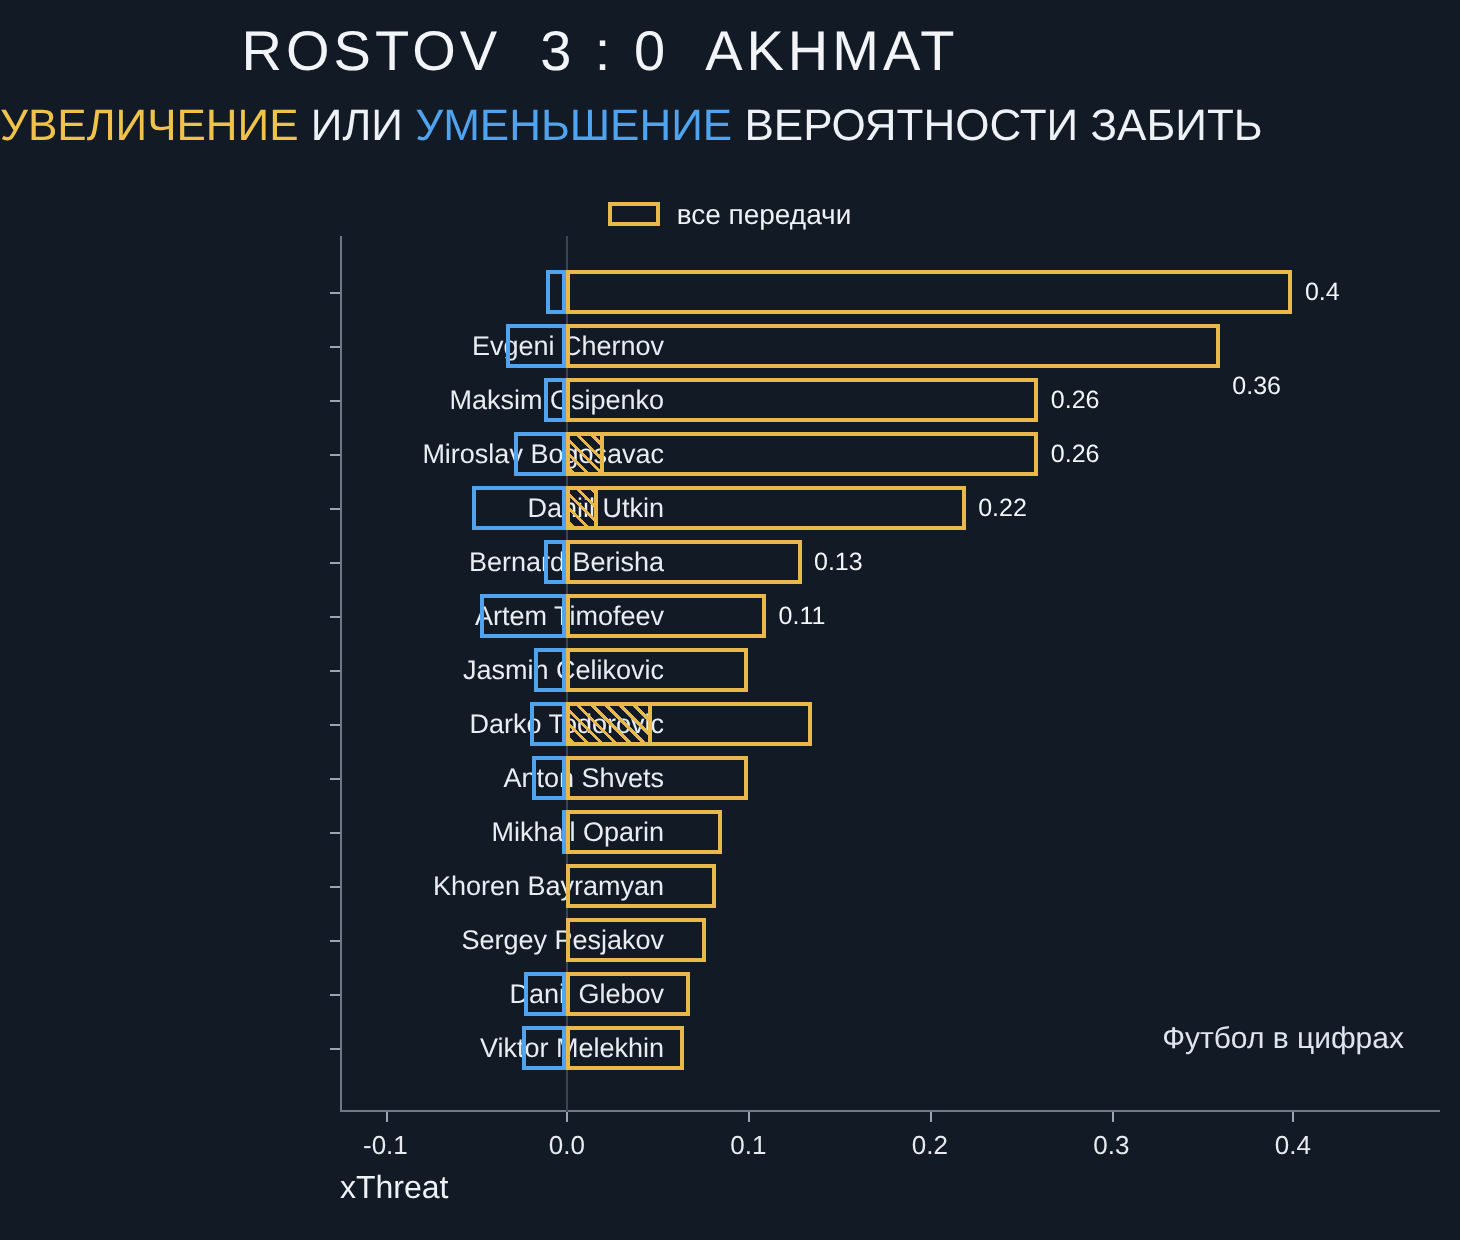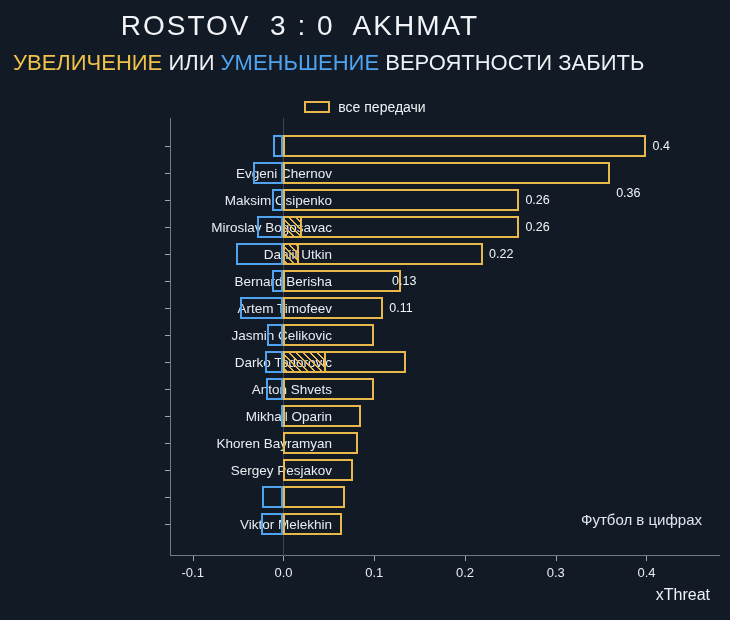--- a/index.html
+++ b/index.html
@@ -15,21 +15,21 @@
 
   
   .title-main{
     position:absolute;left:0;top:10px;width:600px;
     text-align:center;
     font-size:28px;letter-spacing:2px;
     color:#f2f4f7;font-weight:400;
     white-space:pre;
   }
   .title-sub{
-    position:absolute;left:13px;top:50px;width:607px;
+    position:absolute;left:0;top:50px;width:607px;
     text-align:center;font-size:22px;font-weight:400;
     white-space:nowrap;
   }
   .t-up{color:#f0c24a;}
   .t-mid{color:#eef1f5;}
   .t-down{color:#4fa3ef;}
   .t-tail{color:#eef1f5;}
 
   
   .legend{
@@ -93,21 +93,21 @@
     border:2px solid #e8b84b;
     background-image:repeating-linear-gradient(45deg,
       #e8b84b 0, #e8b84b 1.6px, transparent 1.6px, transparent 5px);
   }
   .bar-val{
     position:absolute;transform:translateY(-50%);
     font-size:12.5px;color:#f2f5f8;white-space:nowrap;
   }
 
   .axis-title{
-    position:absolute;left:0;width:540px;text-align:right;
+    position:absolute;left:0;width:540px;text-align:left;
     bottom:-48px;font-size:16px;color:#eef1f5;
   }
   .watermark{
     position:absolute;right:8px;bottom:28px;
     font-size:15px;color:#dfe5ec;white-space:nowrap;
   }
 </style>
 </head>
 <body>
 
@@ -155,21 +155,21 @@
       <div class="ytick" style="top: 135.8px;"></div>
       <div class="catwrap" style="top: 135.8px;">Daniil Utkin</div>
       <div class="bar bar-neg" style="left: 66.2521px; width: 47.1933px; top: 135.8px; height: 22px;"></div>
       <div class="bar bar-pos" style="left: 113.445px; width: 199.664px; top: 135.8px; height: 22px;"></div>
       <div class="bar-hatch" style="left: 113.445px; width: 15.4286px; top: 135.8px; height: 22px;"></div>
       <div class="bar-val" style="left: 319.109px; top: 135.8px;">0.22</div>
       <div class="ytick" style="top: 162.867px;"></div>
       <div class="catwrap" style="top: 162.867px;">Bernard Berisha</div>
       <div class="bar bar-neg" style="left: 101.647px; width: 11.7983px; top: 162.867px; height: 22px;"></div>
       <div class="bar bar-pos" style="left: 113.445px; width: 117.983px; top: 162.867px; height: 22px;"></div>
-      <div class="bar-val" style="left: 222px; top: 162.867px;">0.13</div>
+      <div class="bar-val" style="left: 237px; top: 162.867px;">0.13</div>
       <div class="ytick" style="top: 189.933px;"></div>
       <div class="catwrap" style="top: 189.933px;">Artem Timofeev</div>
       <div class="bar bar-neg" style="left: 69.8824px; width: 43.563px; top: 189.933px; height: 22px;"></div>
       <div class="bar bar-pos" style="left: 113.445px; width: 99.8319px; top: 189.933px; height: 22px;"></div>
       <div class="bar-val" style="left: 219.277px; top: 189.933px;">0.11</div>
       <div class="ytick" style="top: 217px;"></div>
       <div class="catwrap" style="top: 217px;">Jasmin Celikovic</div>
       <div class="bar bar-neg" style="left: 97.1092px; width: 16.3361px; top: 217px; height: 22px;"></div>
       <div class="bar bar-pos" style="left: 113.445px; width: 90.7563px; top: 217px; height: 22px;"></div>
       <div class="ytick" style="top: 244.067px;"></div>
@@ -185,20 +185,21 @@
       <div class="catwrap" style="top: 298.2px;">Mikhail Oparin</div>
       <div class="bar bar-neg" style="left: 110.723px; width: 2.72269px; top: 298.2px; height: 22px;"></div>
       <div class="bar bar-pos" style="left: 113.445px; width: 77.1429px; top: 298.2px; height: 22px;"></div>
       <div class="ytick" style="top: 325.267px;"></div>
       <div class="catwrap" style="top: 325.267px;">Khoren Bayramyan</div>
       <div class="bar bar-pos" style="left: 113.445px; width: 74.4202px; top: 325.267px; height: 22px;"></div>
       <div class="ytick" style="top: 352.333px;"></div>
       <div class="catwrap" style="top: 352.333px;">Sergey Pesjakov</div>
       <div class="bar bar-pos" style="left: 113.445px; width: 69.8824px; top: 352.333px; height: 22px;"></div>
       <div class="ytick" style="top: 379.4px;"></div>
+      <div class="catwrap" style="top: 379.4px;">Danil Glebov</div>
       <div class="bar bar-neg" style="left: 91.6639px; width: 21.7815px; top: 379.4px; height: 22px;"></div>
       <div class="bar bar-pos" style="left: 113.445px; width: 61.7143px; top: 379.4px; height: 22px;"></div>
       <div class="ytick" style="top: 406.467px;"></div>
       <div class="catwrap" style="top: 406.467px;">Viktor Melekhin</div>
       <div class="bar bar-neg" style="left: 90.7563px; width: 22.6891px; top: 406.467px; height: 22px;"></div>
       <div class="bar bar-pos" style="left: 113.445px; width: 58.9916px; top: 406.467px; height: 22px;"></div>
       <div class="xtick" style="left: 22.6891px;"></div>
       <div class="xlabel-tick" style="left: 22.6891px;">-0.1</div>
       <div class="xtick" style="left: 113.445px;"></div>
       <div class="xlabel-tick" style="left: 113.445px;">0.0</div>

